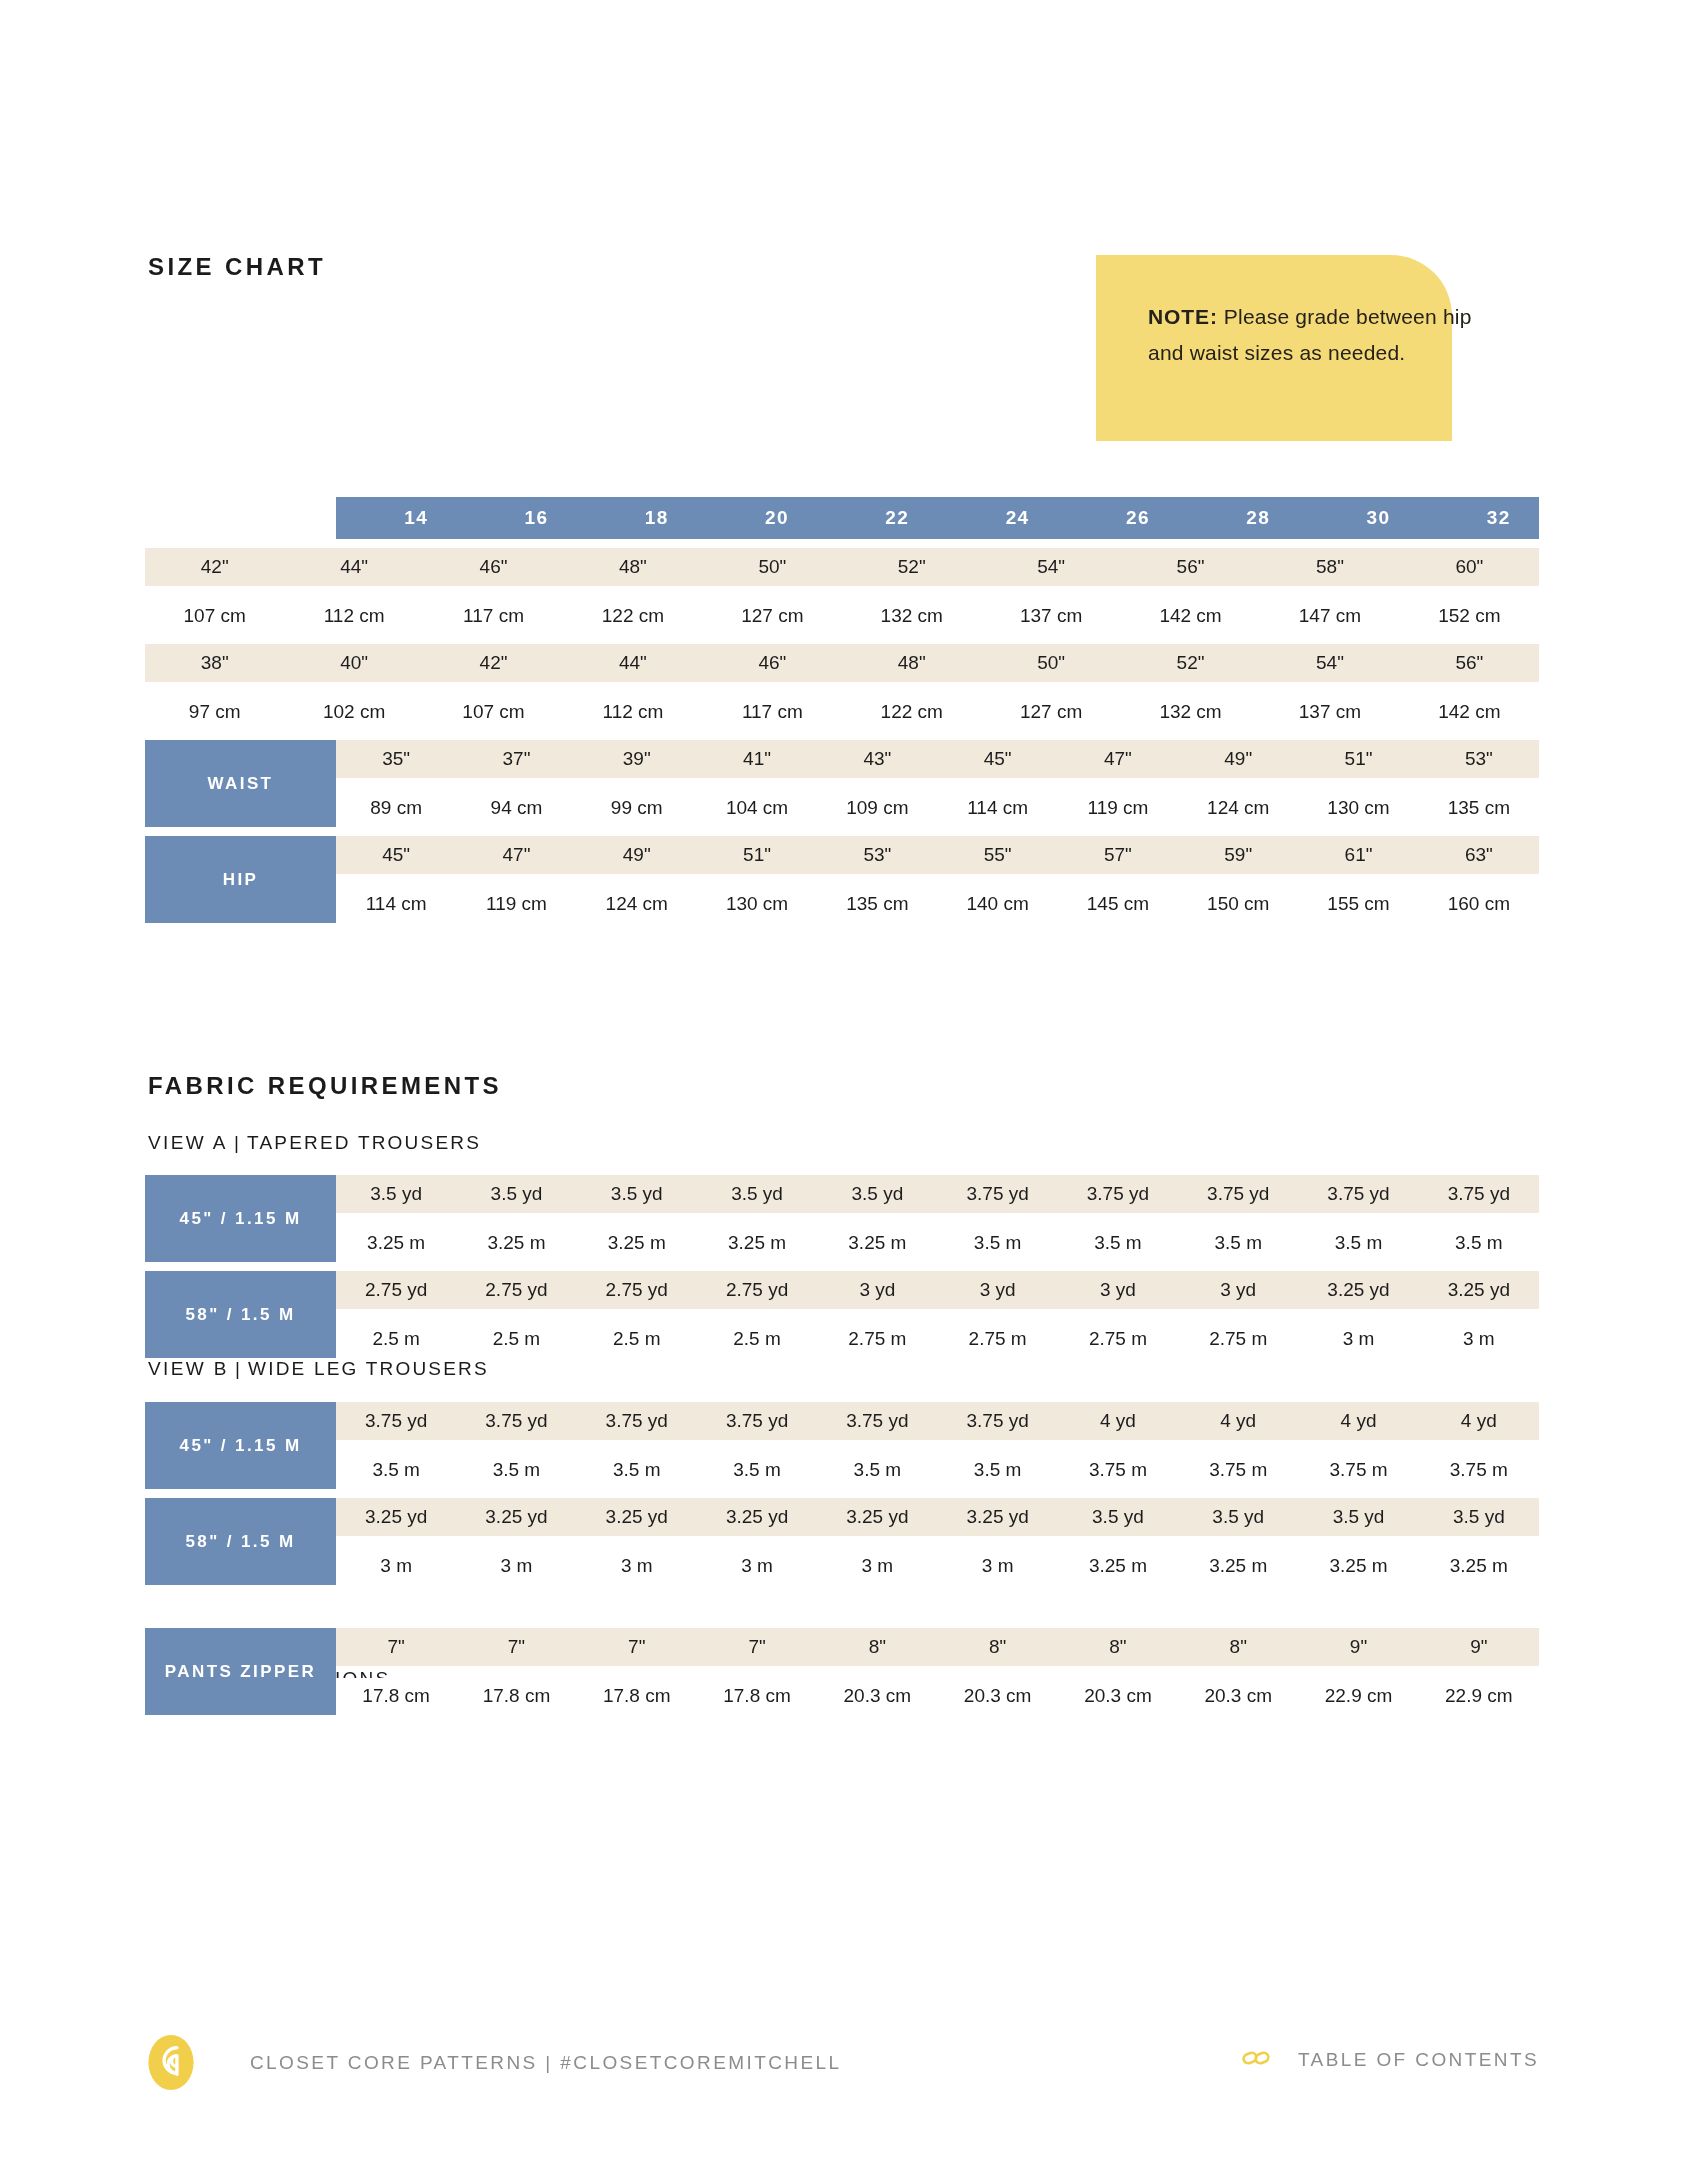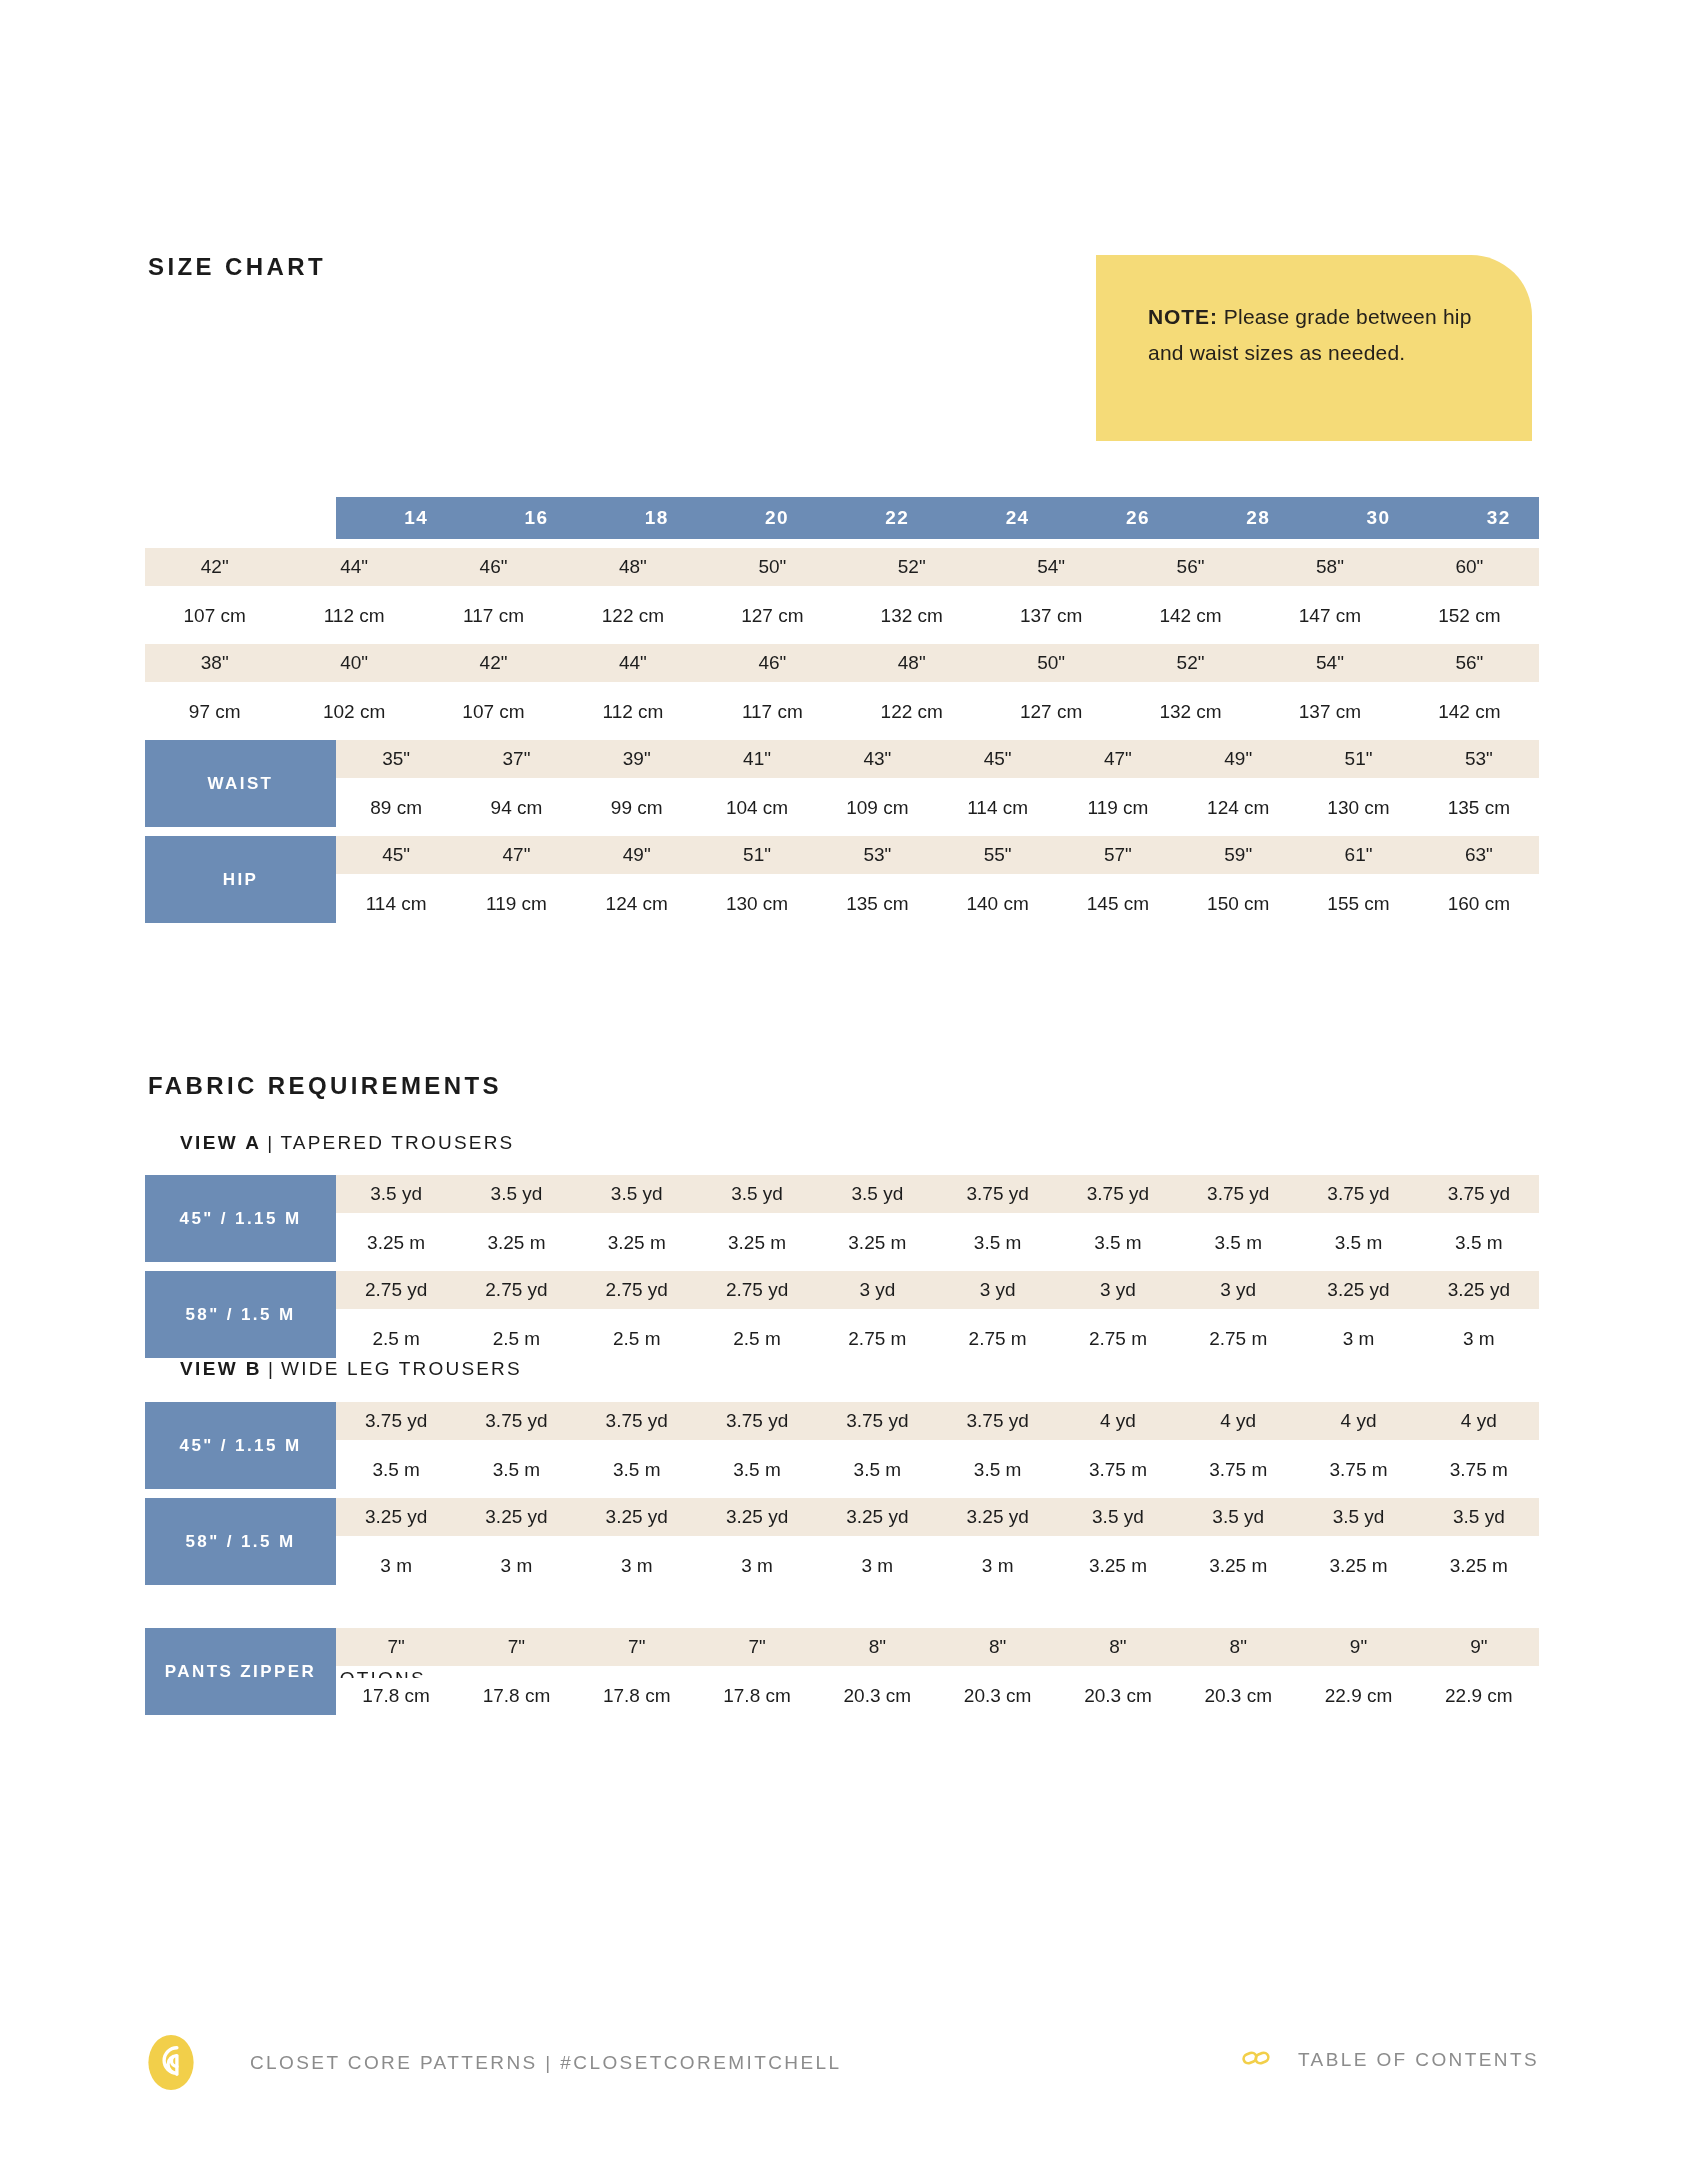--- a/index.html
+++ b/index.html
@@ -35,21 +35,21 @@
   }
   .body-serif {
     position: absolute;
     font-family: "Liberation Serif", serif;
     font-size: 25px; color: #1d1d1d; line-height: 42px;
     width: 812px;
   }
 
   
   .note {
-    position: absolute; left: 1096px; top: 255px; width: 436px; height: 186px;
+    position: absolute; left: 1096px; top: 255px; width: 356px; height: 186px;
     background: #f5db78;
     border-top-right-radius: 61px;
   }
   .note-text {
     position: absolute; left: 52px; top: 44px; width: 327px;
     font-size: 21px; color: #25211b; line-height: 36px; letter-spacing: 0.2px;
   }
   .note-text b { font-weight: 700; letter-spacing: 0.9px; }
 
   
@@ -77,21 +77,21 @@
     font-size: 19px; display: flex; align-items: center; justify-content: center;
   }
   .h-full .rlab, .h-full .vals { height: 87px; }
   .h-full .vline { height: 44px; }
 
   
   .viewlab {
     position: absolute; font-size: 19px; color: #1b1b1b;
     letter-spacing: 2.2px; white-space: nowrap;
   }
-  .viewlab .strong { font-weight: 700; letter-spacing: 2.4px; margin-left: 32px; }
+  .viewlab .strong { font-weight: 400; letter-spacing: 2.4px; }
   .viewlab .sep { color: #1b1b1b; padding: 0 6px; }
 
   
   .footer { position: absolute; left: 145px; top: 2028px; width: 1394px; height: 69px; }
   .logo {
     position: absolute; left: 2px; top: 6px; width: 48px; height: 57px;
   }
   .footer-txt {
     position: absolute; left: 105px; top: 24px;
     font-size: 19px; color: #8c8c8c; letter-spacing: 2.4px; white-space: nowrap;

